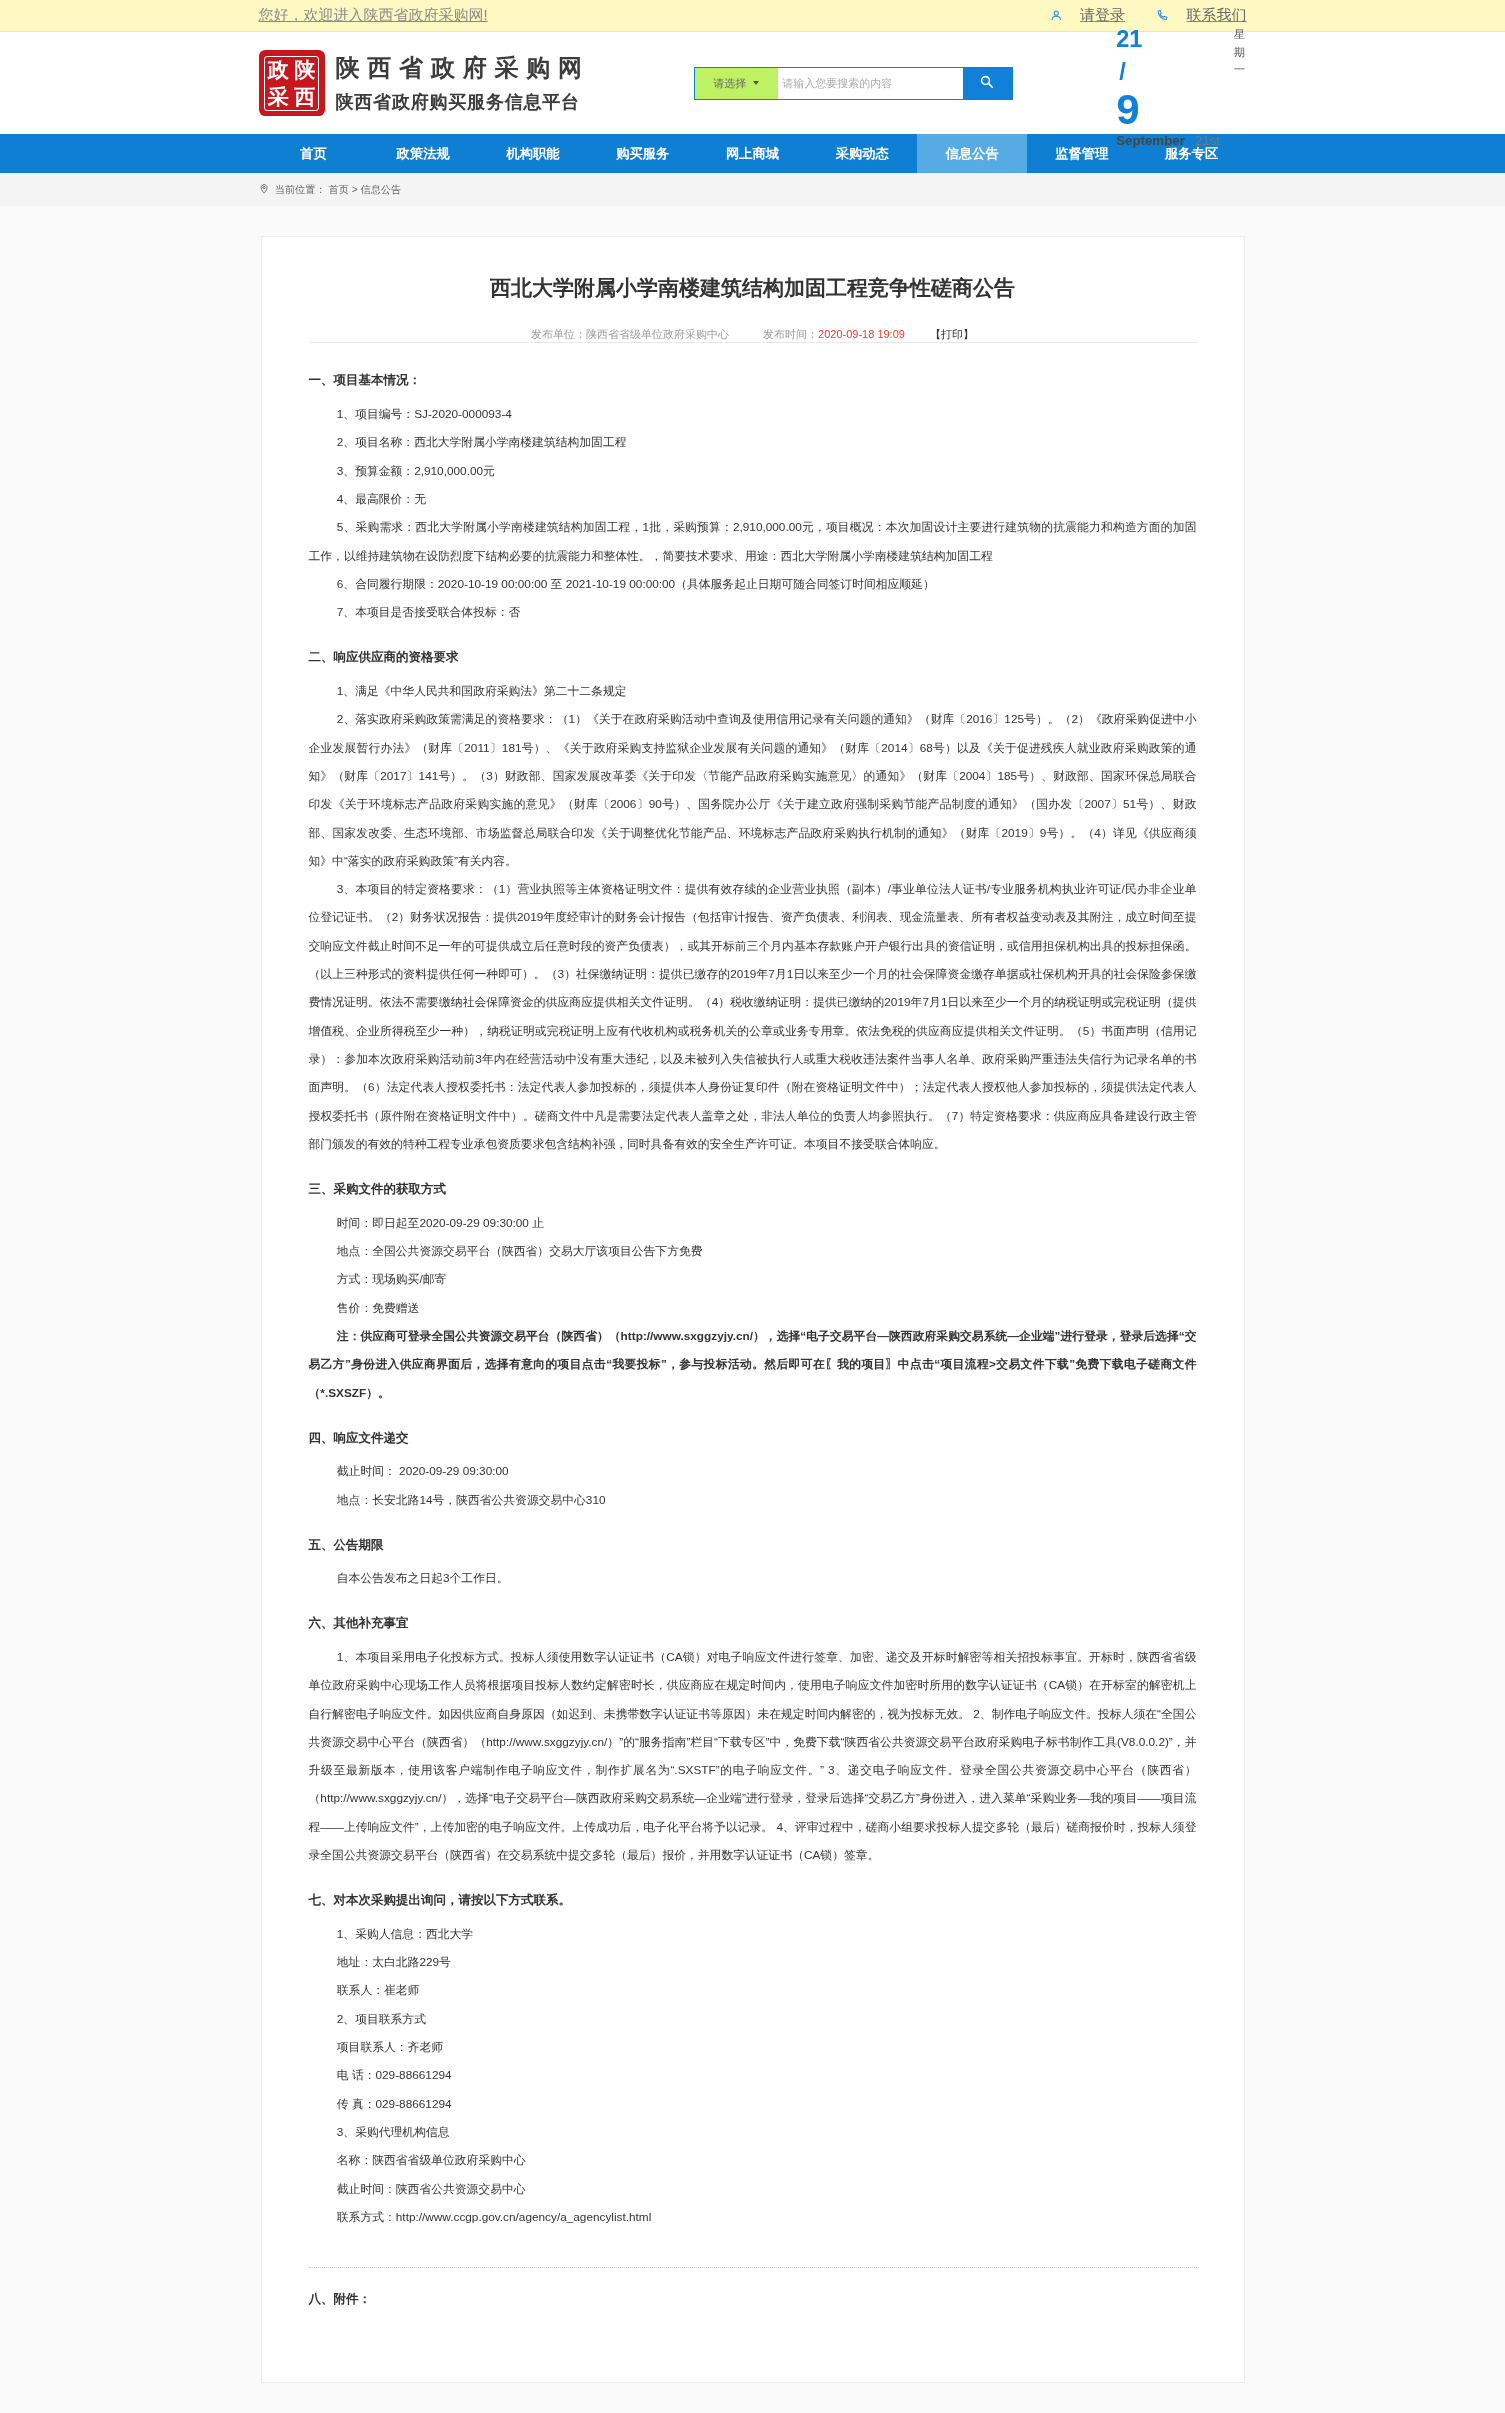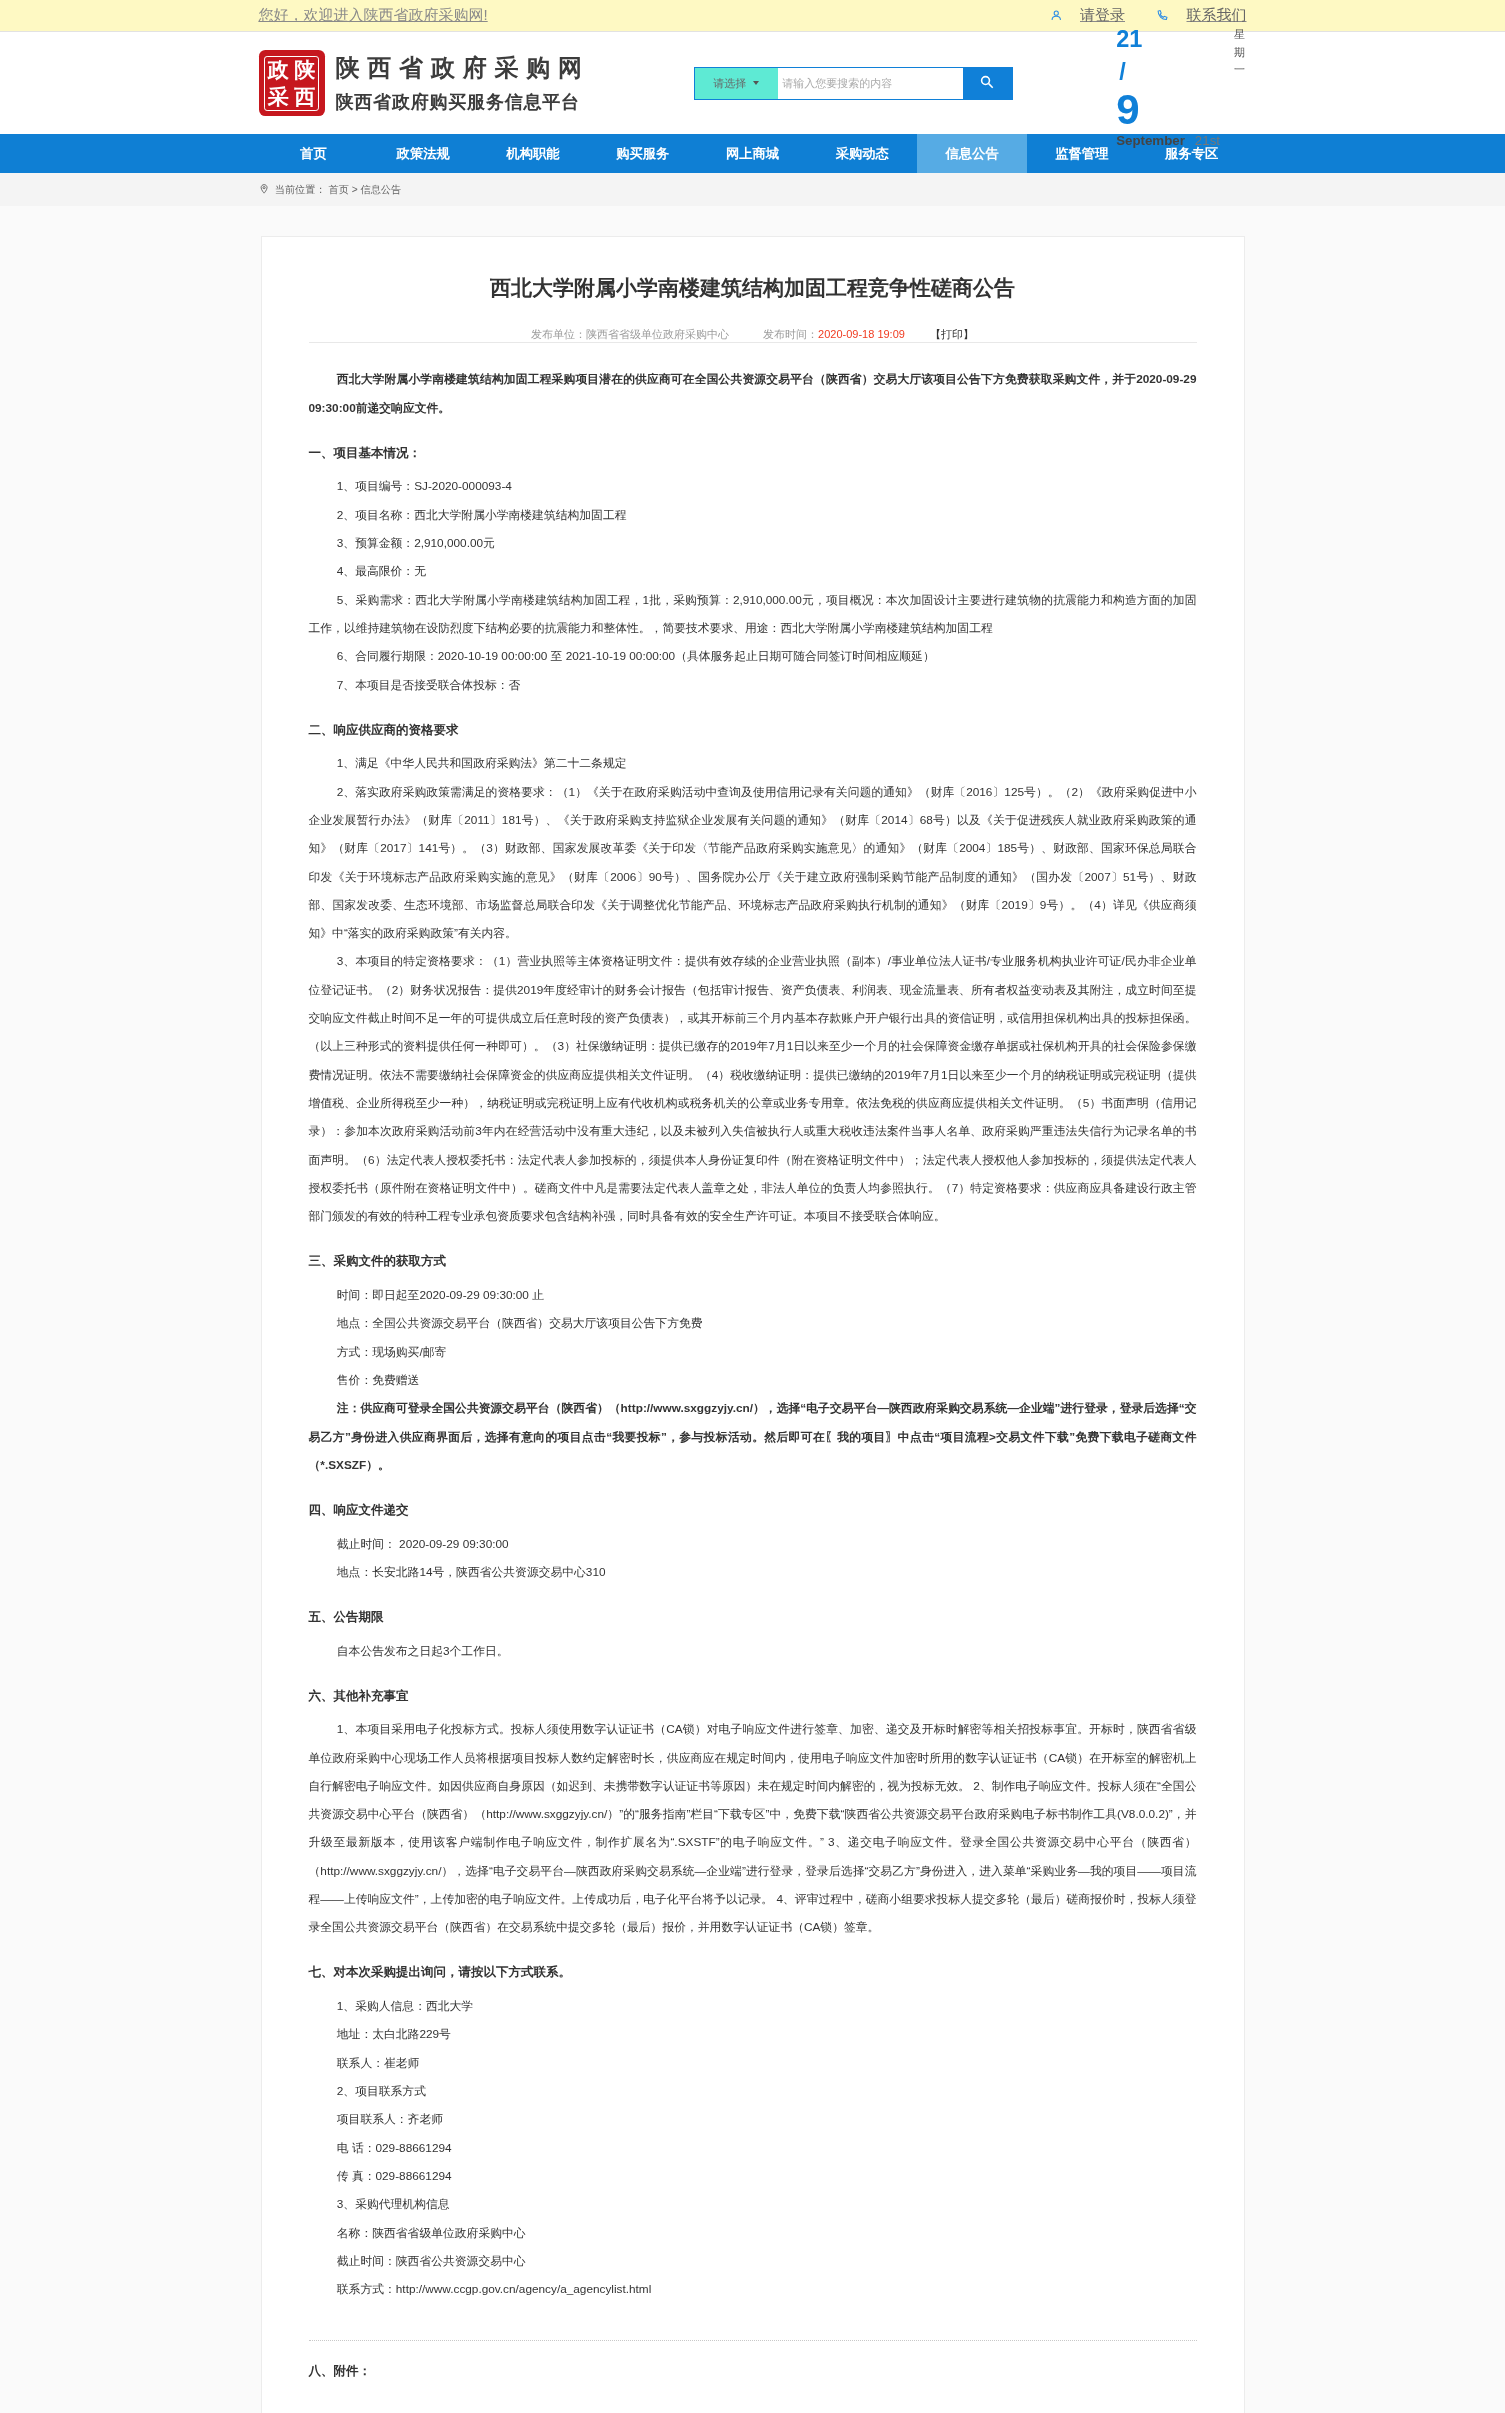--- a/index.html
+++ b/index.html
@@ -14,21 +14,21 @@
   .top-link svg{display:block;}
 
   
   .header{height:102px;background:#fff;}
   .header .container{display:flex;align-items:center;justify-content:space-between;height:100%;}
   .brand{display:flex;align-items:center;gap:11px;}
   .logo-box{width:66px;height:66px;background:#c6171e;border-radius:6.3px;display:flex;align-items:center;justify-content:center;}
   .logo-grid{width:53px;height:53px;border:1.6px solid #fff;border-radius:3.1px;display:grid;grid-template-columns:1fr 1fr;align-items:center;justify-items:center;color:#fff;font-weight:bold;font-size:21px;line-height:1;}
   .brand-text .t1{font-size:24px;font-weight:bold;color:#3c3c3c;letter-spacing:7.8px;}
   .brand-text .t2{font-size:18px;font-weight:bold;color:#3c3c3c;margin-top:6.3px;letter-spacing:0.8px;}
-  .searchbox{display:flex;align-items:stretch;width:317px;height:31px;border:1.6px solid #1080d8;background:#5eead4;}
+  .searchbox{display:flex;align-items:stretch;width:317px;height:31px;border:1.6px solid #1080d8;background:#bef264;}
   .search-select{width:83px;display:flex;align-items:center;justify-content:center;gap:6.3px;font-size:11px;color:#666;cursor:pointer;}
   .caret{width:0;height:0;border-left:3.9px solid transparent;border-right:3.9px solid transparent;border-top:4.7px solid #555;}
   .search-input{flex:1;border:0;outline:none;font-size:11px;color:#333;padding:0 4.7px;font-family:inherit;}
   .search-input::placeholder{color:#aaa;}
   .search-btn{width:49px;background:#1080d8;border:0;display:flex;align-items:center;justify-content:center;cursor:pointer;}
   .datebox{display:flex;align-items:flex-start;gap:12.5px;padding-top:4.7px;}
   .date-nums{display:flex;align-items:flex-start;color:#1080d8;font-weight:bold;flex-direction:column;}
   .date-day{font-size:23.5px;line-height:1.4;}
   .date-slash{font-size:23.5px;line-height:1.4;margin:0 3.1px;}
   .date-month{font-size:42px;line-height:1;}
@@ -173,21 +173,20 @@
     <div class="art-meta">
       <span class="pub">
         <span>发布单位：</span><span>陕西省省级单位政府采购中心</span>
       </span>
       <span>
         <span>发布时间：</span><span class="meta-time">2020-09-18 19:09</span>
       </span>
       <span class="meta-print">【打印】</span>
     </div>
     <div class="art-body">
-        <p class="para bold">西北大学附属小学南楼建筑结构加固工程采购项目潜在的供应商可在全国公共资源交易平台（陕西省）交易大厅该项目公告下方免费获取采购文件，并于2020-09-29 09:30:00前递交响应文件。</p>
         <h3 class="sec-h">一、项目基本情况：</h3>
         <p class="para">1、项目编号：SJ-2020-000093-4</p>
         <p class="para">2、项目名称：西北大学附属小学南楼建筑结构加固工程</p>
         <p class="para">3、预算金额：2,910,000.00元</p>
         <p class="para">4、最高限价：无</p>
         <p class="para">5、采购需求：西北大学附属小学南楼建筑结构加固工程，1批，采购预算：2,910,000.00元，项目概况：本次加固设计主要进行建筑物的抗震能力和构造方面的加固工作，以维持建筑物在设防烈度下结构必要的抗震能力和整体性。，简要技术要求、用途：西北大学附属小学南楼建筑结构加固工程</p>
         <p class="para">6、合同履行期限：2020-10-19 00:00:00 至 2021-10-19 00:00:00（具体服务起止日期可随合同签订时间相应顺延）</p>
         <p class="para">7、本项目是否接受联合体投标：否</p>
         <h3 class="sec-h">二、响应供应商的资格要求</h3>
         <p class="para">1、满足《中华人民共和国政府采购法》第二十二条规定</p>

